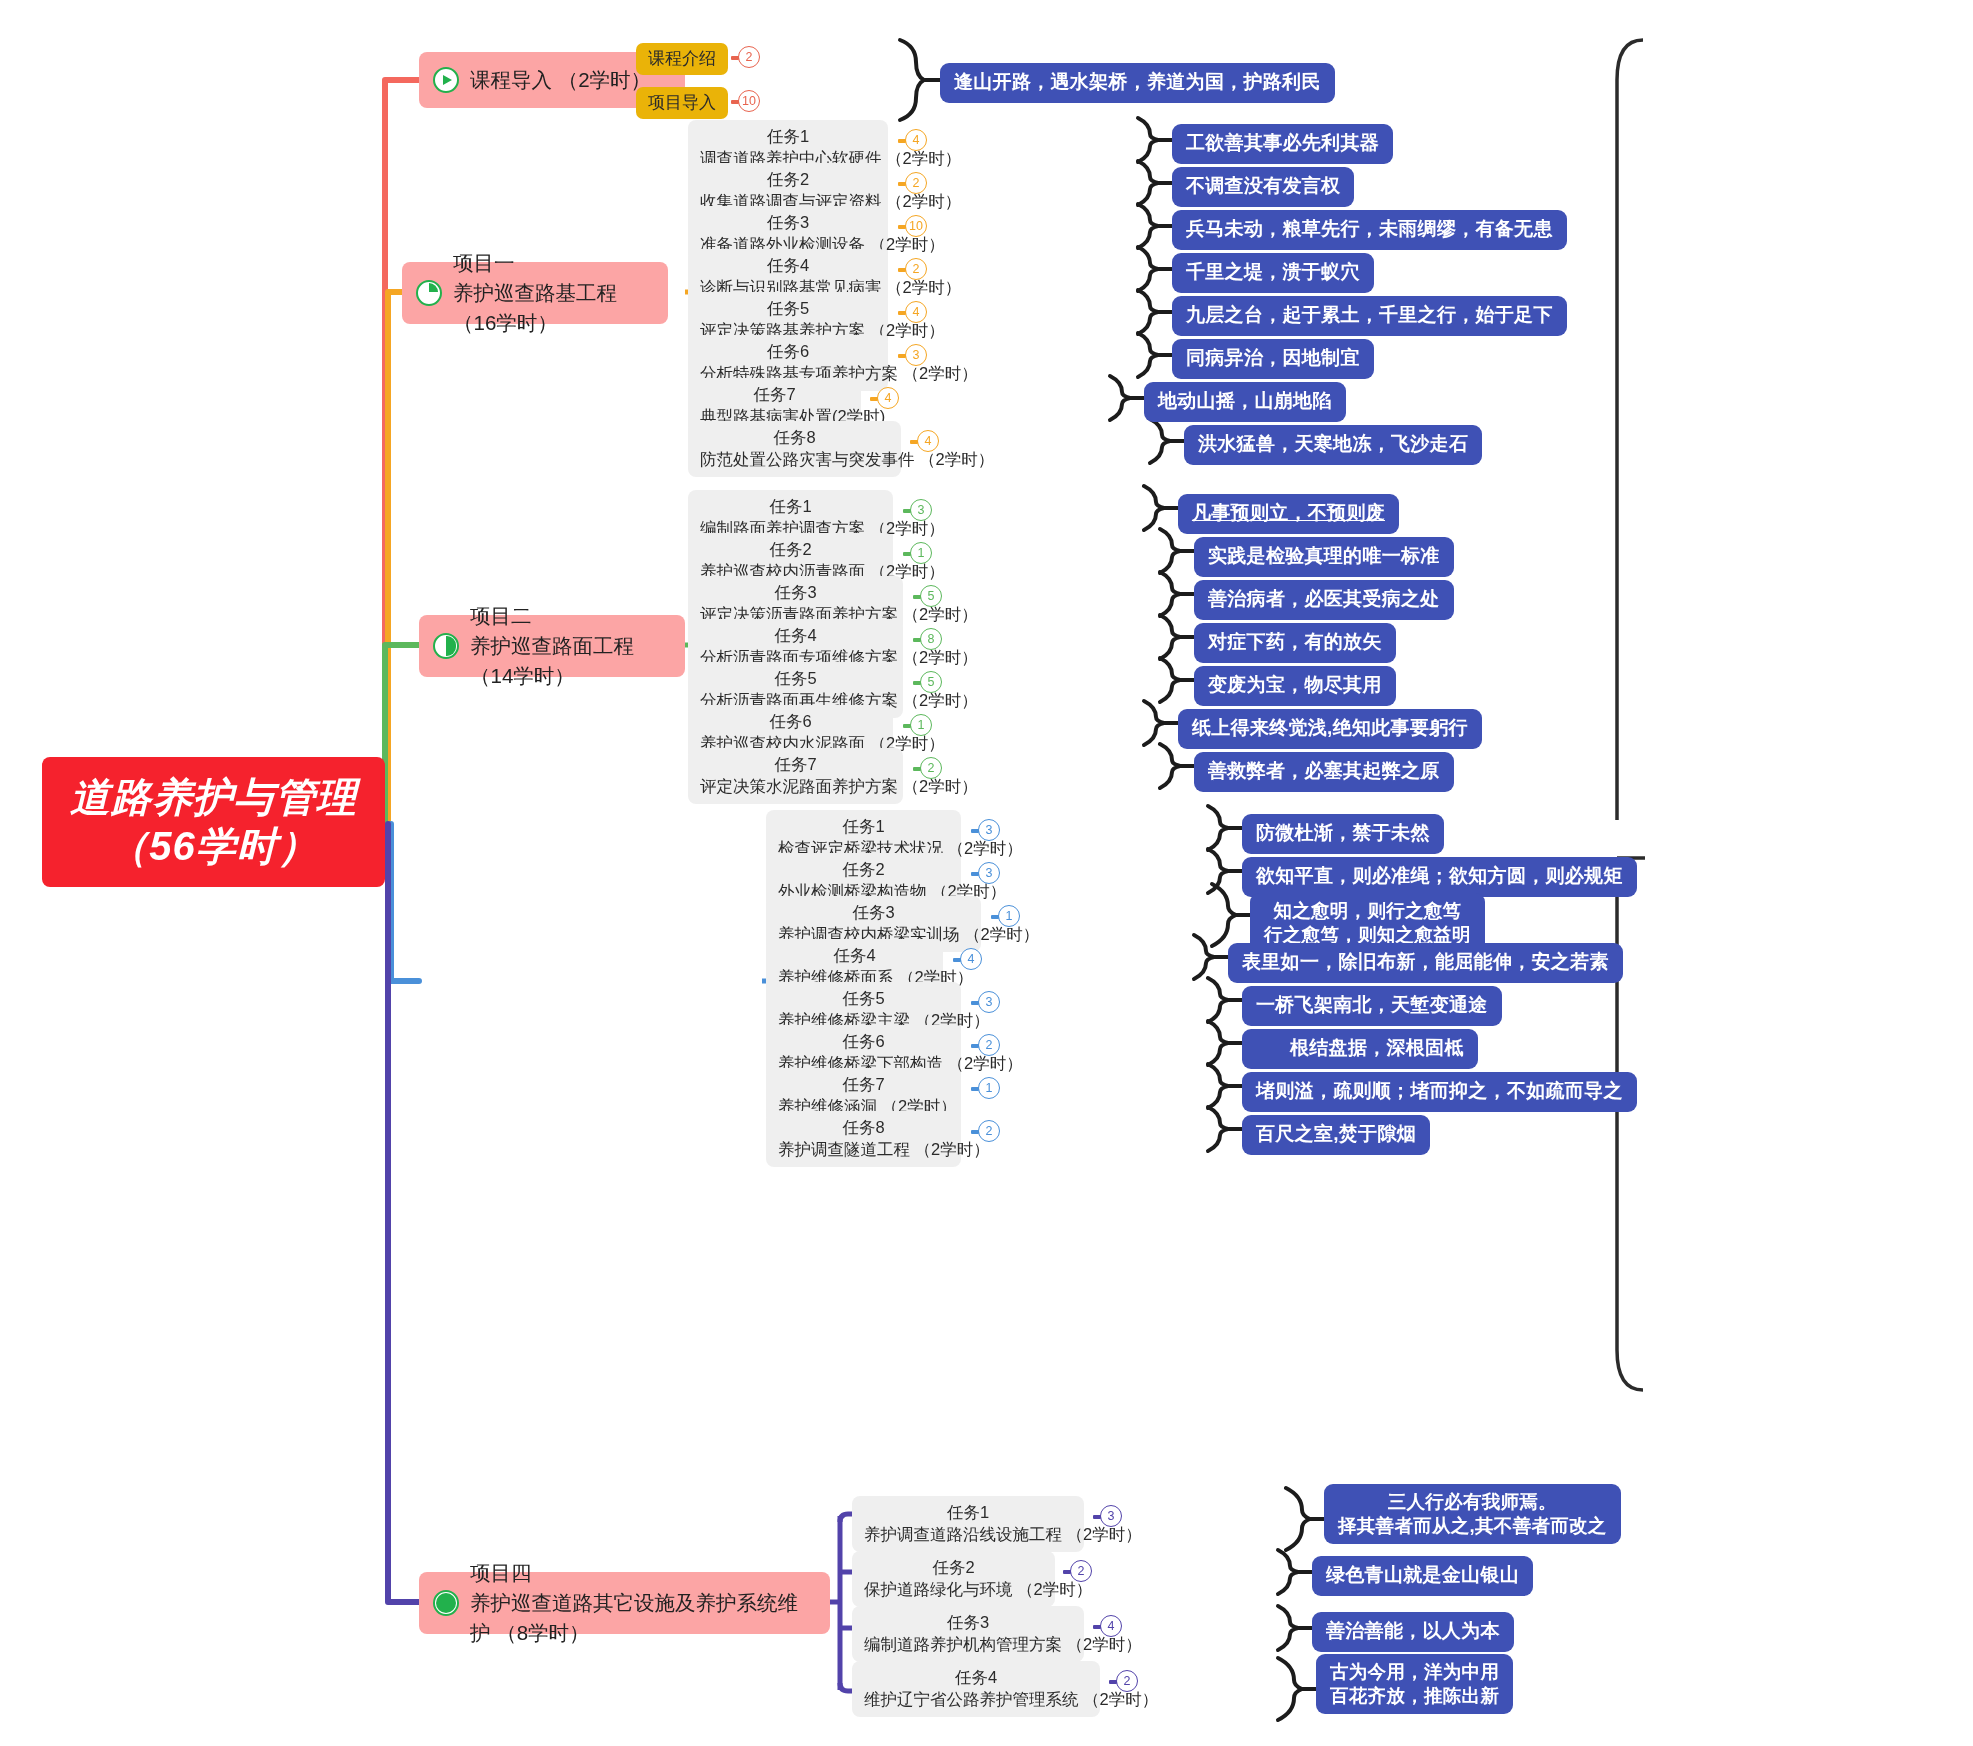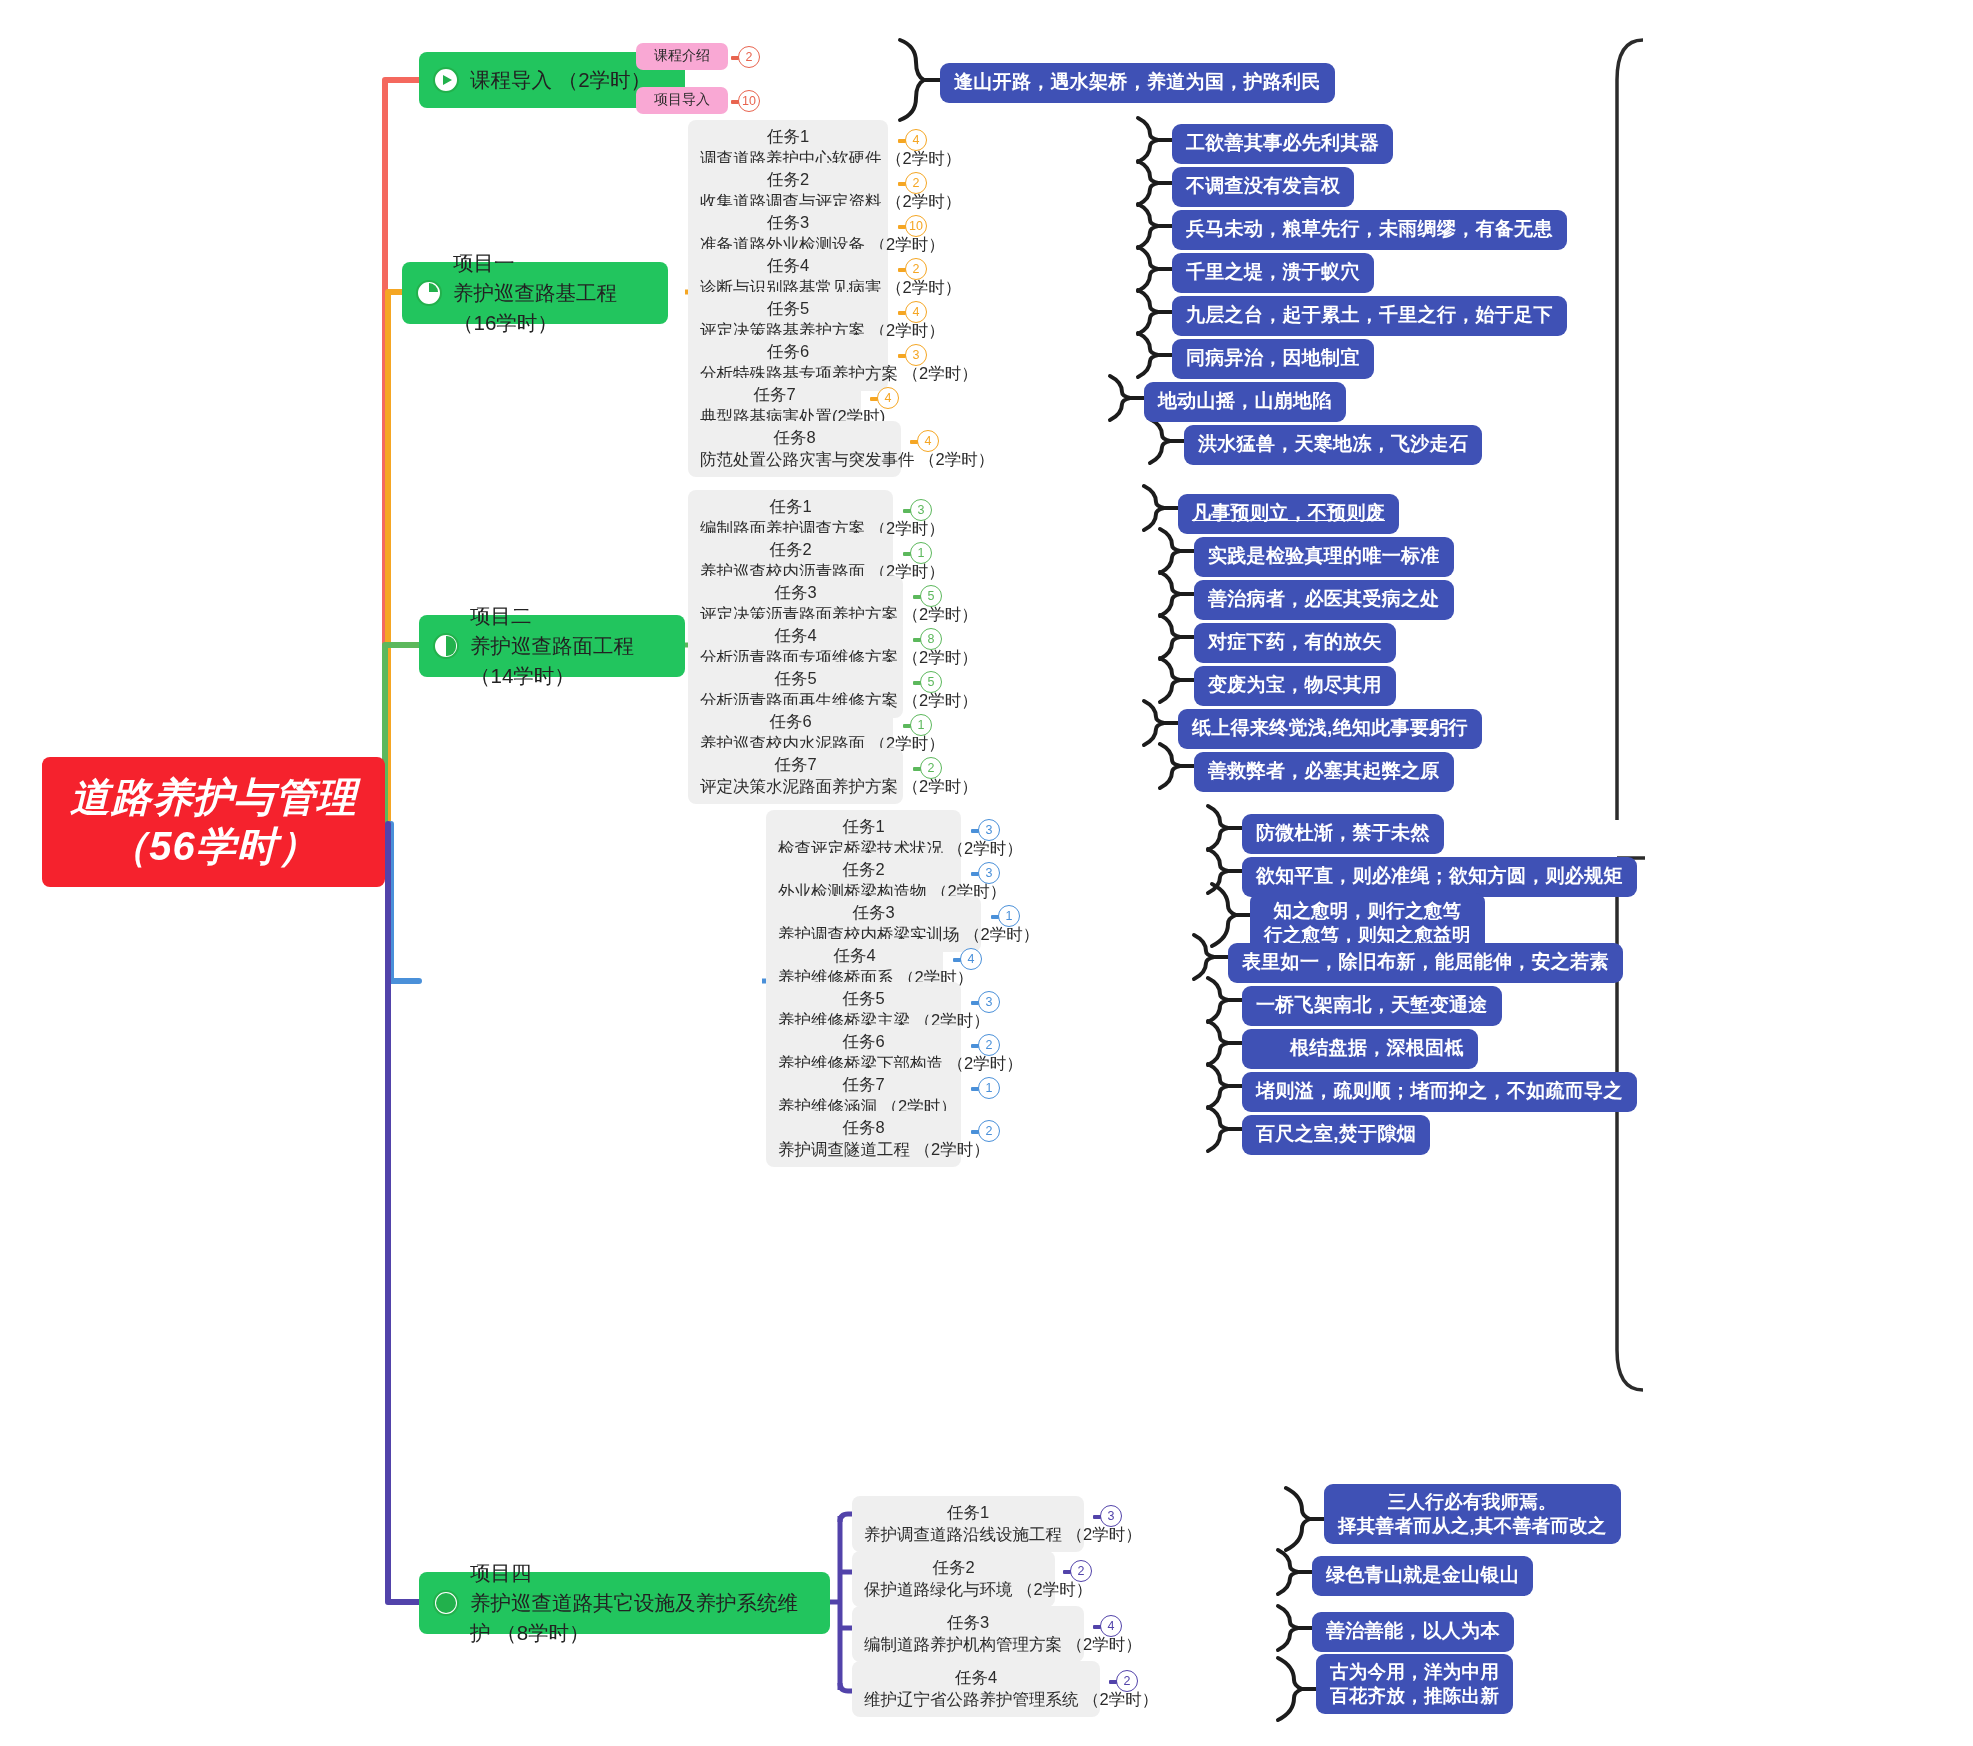--- a/index.html
+++ b/index.html
@@ -44,21 +44,21 @@
     display:flex;align-items:center;justify-content:center;
     padding:12px 14px;
     box-sizing:border-box;
     letter-spacing:2px;
   }
   .slogan-node span{display:block;white-space:pre-line;}
 
   
   .l1-node{
     position:absolute;
-    background:#22c55e;
+    background:#fca5a5;
     border-radius:8px;
     display:flex;align-items:center;
     padding:10px 18px 10px 14px;
     box-sizing:border-box;
     color:#222;
     font-size:20px;
   }
   .l1-node .l1-text{white-space:pre-line;line-height:1.45;font-size:20.5px;}
   .pie-icon{
     flex:0 0 auto;width:26px;height:26px;margin-right:11px;
@@ -124,23 +124,23 @@
     box-sizing:border-box;
     text-align:center;
     white-space:pre-line;
     letter-spacing:0.3px;
   }
   .idiom.two-line{font-size:18.5px;line-height:1.28;padding-top:6px;padding-bottom:7px;}
 
   
   .mini-node{
     position:absolute;
-    background:#f9a8d4;border-radius:7px;
+    background:#eab308;border-radius:7px;
     padding:4px 10px 5px;box-sizing:border-box;
-    font-size:14px;color:#2b2b2b;text-align:center;white-space:nowrap;
+    font-size:17px;color:#2b2b2b;text-align:center;white-space:nowrap;
   }
 </style>
 </head>
 <body>
 
 <div id="canvas">
 
   <svg id="wires" xmlns="http://www.w3.org/2000/svg">
 
     <path d="M385 822 L385 80 L419 80" stroke="#f4685e" stroke-width="6" fill="none" stroke-linecap="round" stroke-linejoin="round"></path>

